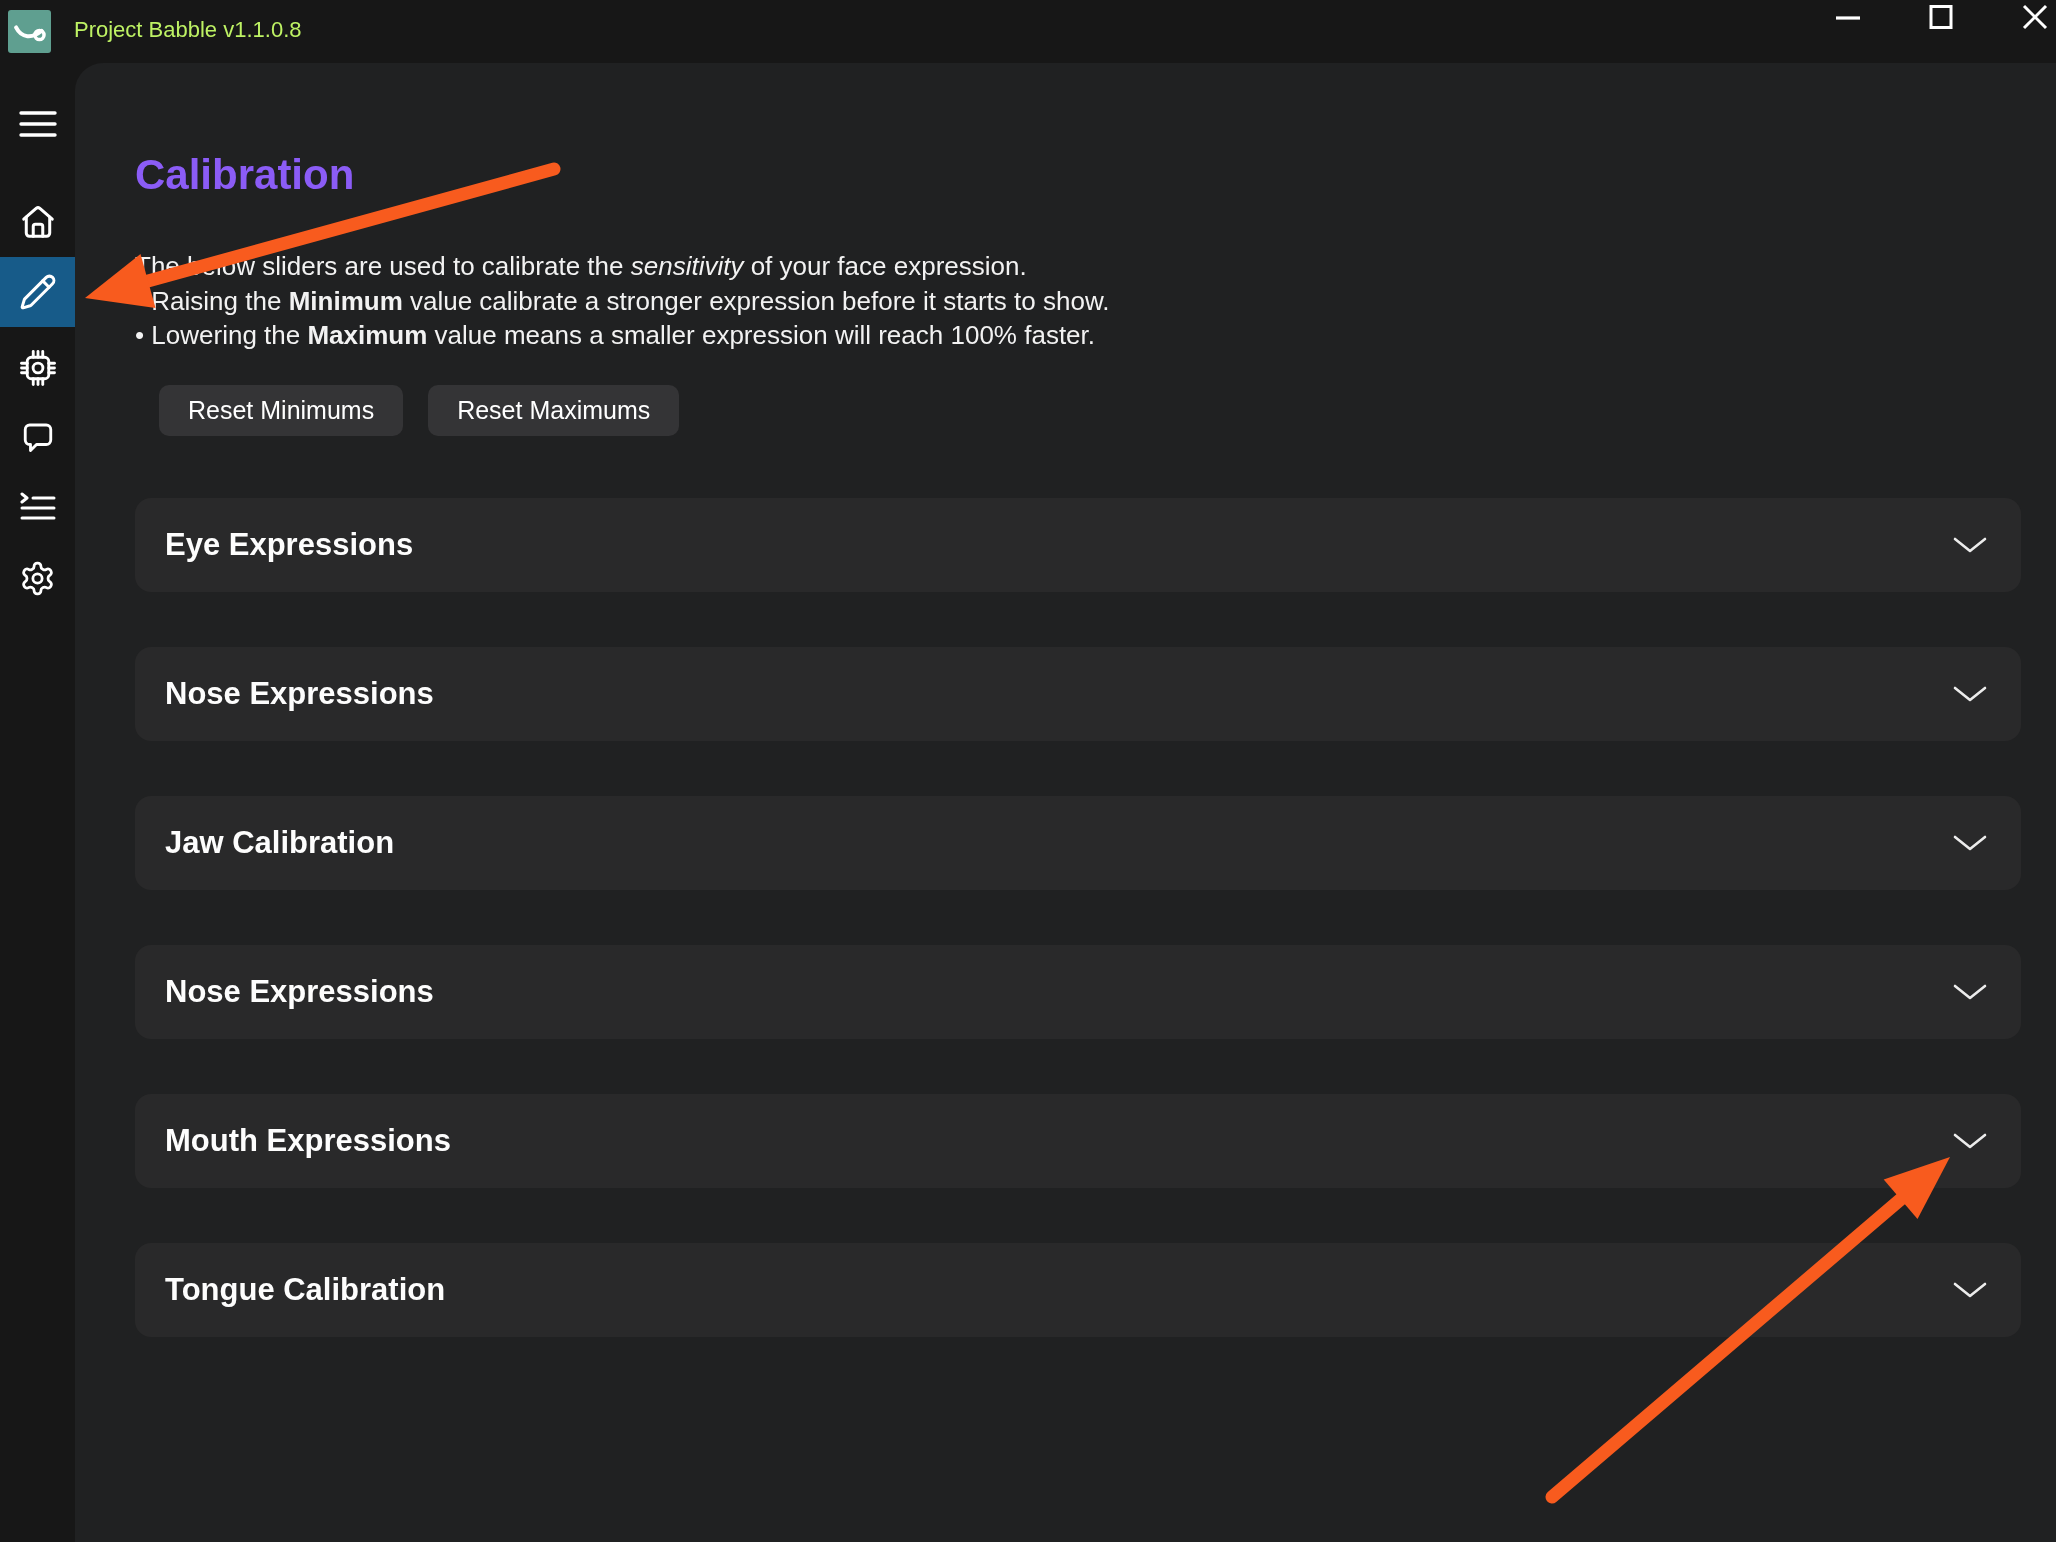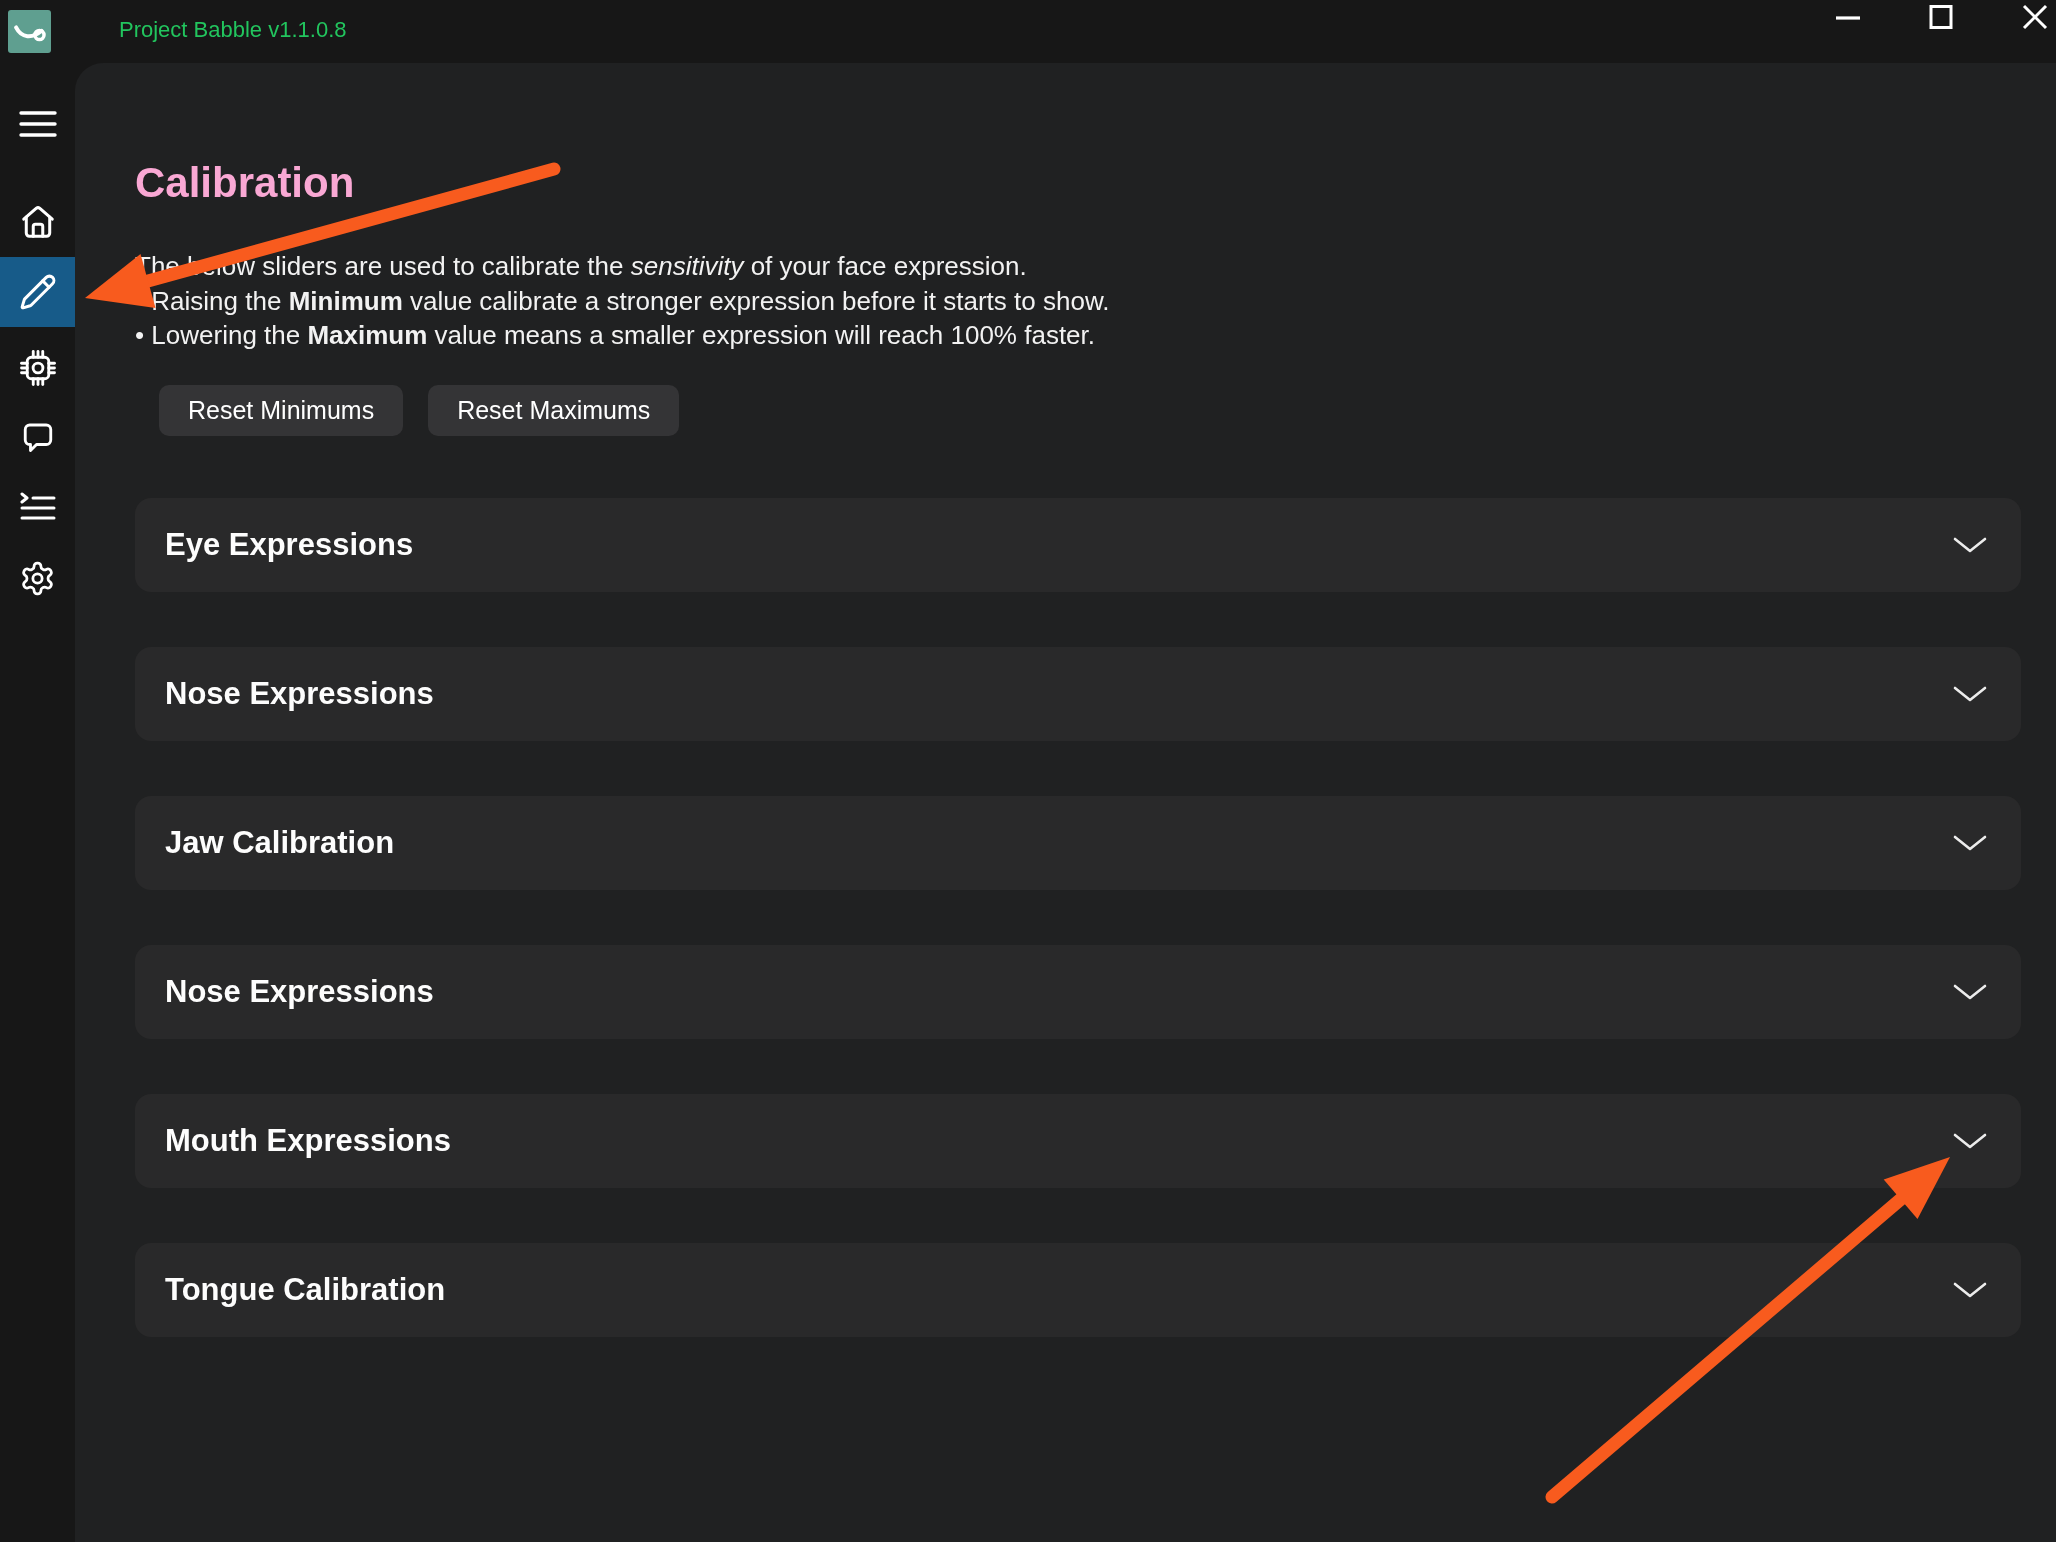--- a/index.html
+++ b/index.html
@@ -7,32 +7,32 @@
     width:2056px;height:1542px;position:relative;overflow:hidden;
     background:#171717;color:#ffffff;
     font-family:"Liberation Sans",sans-serif;
     -webkit-font-smoothing:antialiased;
   }
   
   .titlebar{position:absolute;left:0;top:0;width:2056px;height:63px;background:#171717;}
   .logo{position:absolute;left:8px;top:10px;width:43px;height:43px;border-radius:3px;
     background:#5f9f90;display:flex;align-items:center;justify-content:center;}
   .title-text{position:absolute;left:74px;top:0;height:63px;line-height:60px;
-    font-size:22px;font-weight:500;color:#22c55e;margin-left:45px;}
+    font-size:22px;font-weight:500;color:#bef264;}
   .win-icon{position:absolute;cursor:default;}
   
   .sidebar{position:absolute;left:0;top:63px;width:75px;bottom:0;background:#171717;}
   .side-item{position:absolute;left:0;width:75px;display:flex;align-items:center;justify-content:center;}
   .side-item.active{background:#175b89;}
   .side-item svg{display:block;}
   
   .content{position:absolute;left:75px;top:63px;right:0;bottom:0;
     background:#202122;border-top-left-radius:28px;}
-  .page-title{position:absolute;left:60px;top:96px;margin:0;
-    font-size:42px;line-height:48px;font-weight:700;color:#f9a8d4;}
+  .page-title{position:absolute;left:60px;top:88px;margin:0;
+    font-size:42px;line-height:48px;font-weight:700;color:#8b5cf6;}
   .desc{position:absolute;left:60px;top:186px;font-size:26px;line-height:34.5px;color:#f2f2f2;}
   .desc em{font-style:italic;}
   .desc b{font-weight:700;}
   .btn-row{position:absolute;left:60px;top:322px;display:flex;gap:25px;margin-left:24px;}
   .btn{height:51px;padding:0 29px;border:none;border-radius:10px;background:#343436;
     color:#fff;font-size:25px;font-family:inherit;display:flex;align-items:center;cursor:pointer;}
   .sections{position:absolute;left:60px;top:435px;width:1886px;}
   .section{height:94px;margin-bottom:55px;background:#29292a;border-radius:16px;
     display:flex;align-items:center;justify-content:space-between;
     padding:0 34px 0 30px;box-sizing:border-box;cursor:pointer;}

